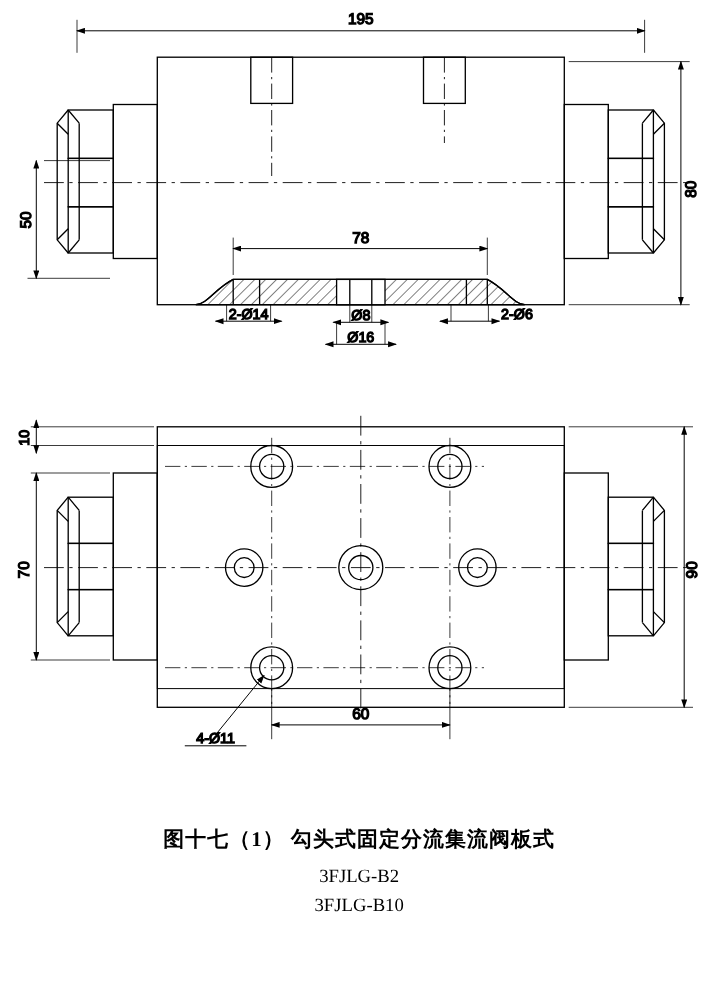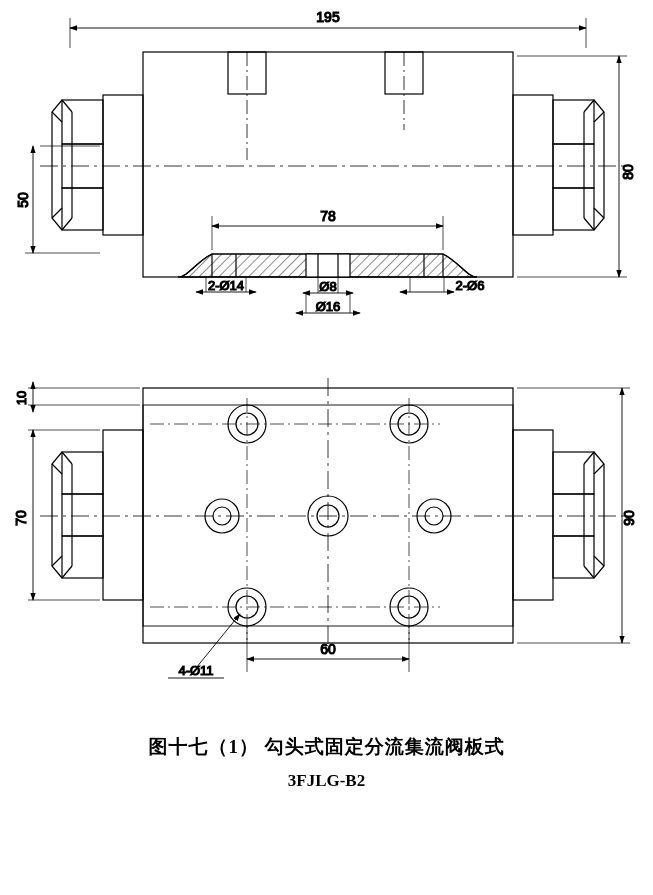--- a/index.html
+++ b/index.html
@@ -3,31 +3,31 @@
 <meta charset="utf-8">
 <style>
   html,body{margin:0;padding:0;}
   body{
     width:653px;height:895px;background:#ffffff;
     font-family:"Liberation Serif", serif;
     position:relative;overflow:hidden;
   }
   #drawing{position:absolute;left:0;top:0;width:653px;height:895px;}
   .caption-block{
-    position:absolute;left:0;right:0;top:734px;
+    position:absolute;left:0;right:0;top:750px;
     text-align:center;
   }
   .caption-title{
     font-family:"Liberation Serif", serif;
     font-weight:bold;font-size:19px;letter-spacing:1px;color:#000;
     margin-bottom:8px;
   }
   .caption-model{
     font-family:"Liberation Serif", serif;
-    font-weight:bold;font-size:17px;color:#000;line-height:1.55;
+    font-weight:normal;font-size:17px;color:#000;line-height:1.55;
   }
   svg text{font-family:"Liberation Sans", sans-serif;fill:#000;}
 </style>
 </head>
 <body>
 
 <svg id="drawing" viewBox="0 0 653 895" xmlns="http://www.w3.org/2000/svg">
 
   <defs>
     <marker id="arr" markerWidth="9" markerHeight="9" refX="8" refY="3" orient="auto" markerUnits="strokeWidth">
@@ -203,13 +203,14 @@
       <text x="196" y="675" font-size="13" text-anchor="middle">4-Ø11</text>
       <line x1="168" y1="678" x2="224" y2="678" stroke-width="0.9"></line>
     </g>
 
   </g>
 </svg>
 
 <div class="caption-block">
   <div class="caption-title">图十七（1） 勾头式固定分流集流阀板式</div>
   <div class="caption-model">3FJLG-B2</div>
+  <div class="caption-model">3FJLG-B10</div>
 </div>
 
 </body></html>

